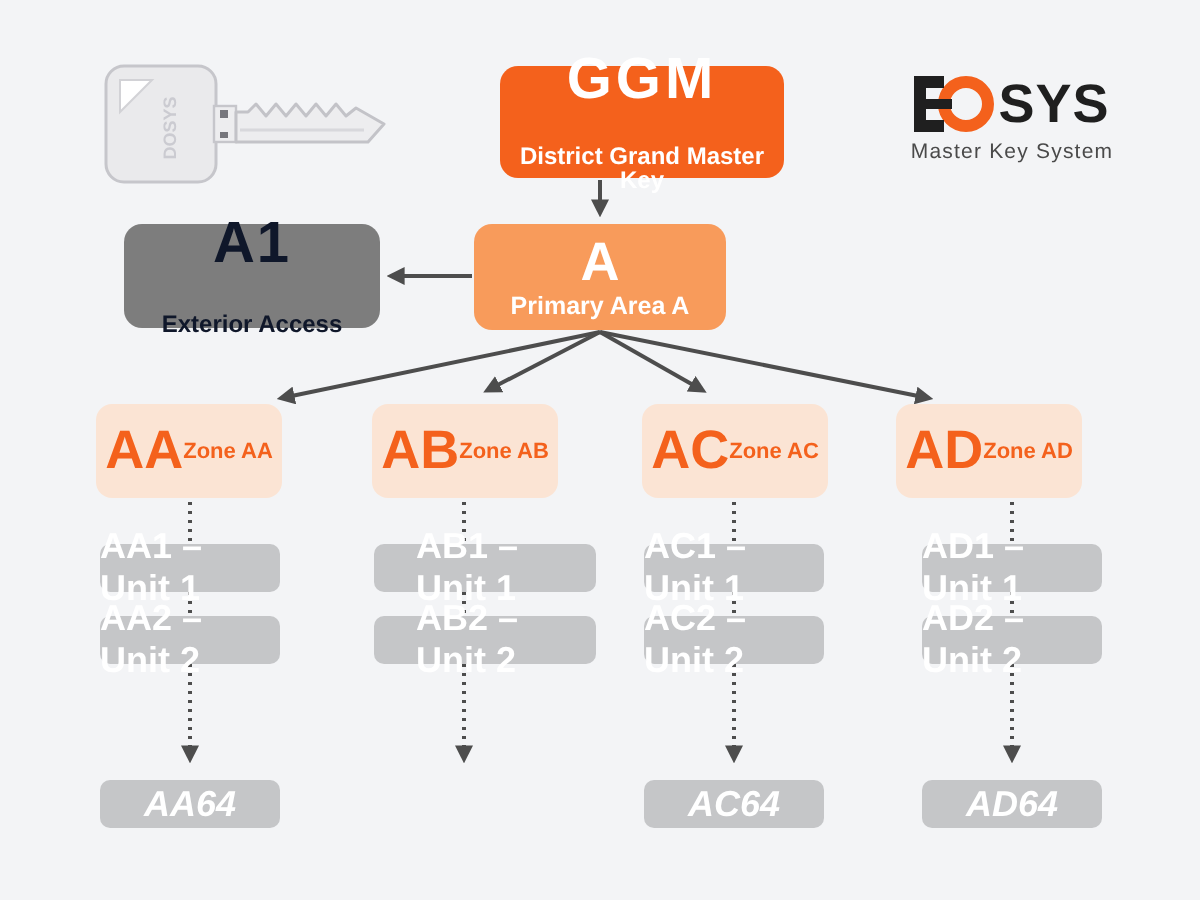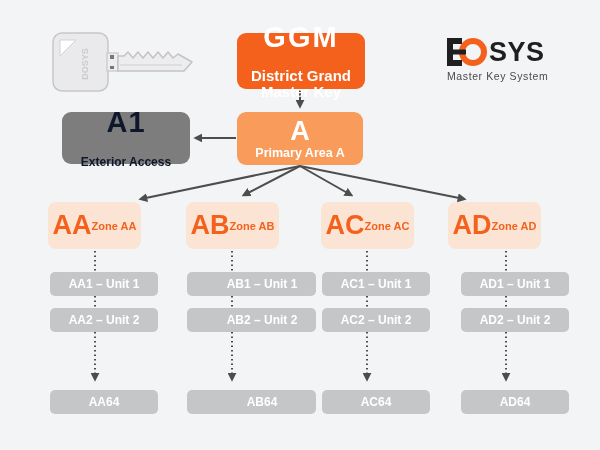--- a/index.html
+++ b/index.html
@@ -18,25 +18,25 @@
   
   .node{
     position:absolute;z-index:1;border-radius:9px;
     display:flex;flex-direction:column;align-items:center;justify-content:center;
     text-align:center;line-height:1.05;
   }
   .node .code{font-weight:700;}
   .node .sub{font-weight:700;}
 
   .ggm-box{
-    left:237px;top:33px;width:128px;height:56px;
+    left:250px;top:33px;width:142px;height:56px;
     background:var(--orange,#F4611C);color:#fff;justify-content:center;
   }
   .ggm-box .code{font-size:29px;letter-spacing:2px;}
-  .ggm-box .sub{font-size:15px;margin-top:16px;}
+  .ggm-box .sub{font-size:12px;margin-top:16px;}
 
   .a-box{
     left:237px;top:112px;width:126px;height:53px;
     background:var(--orange_light,#F89B5B);color:#fff;
   }
   .a-box .code{font-size:27px;}
   .a-box .sub{font-size:12.5px;margin-top:2px;}
 
   .a1-box{
     left:62px;top:112px;width:128px;height:52px;
@@ -48,36 +48,36 @@
   .zone{
     position:absolute;top:202px;width:93px;height:47px;z-index:1;
     background:var(--zone_bg,#FBE4D4);border-radius:8px;
     display:flex;flex-direction:row;align-items:center;justify-content:center;
     color:var(--orange,#F4611C);text-align:center;line-height:1;
   }
   .zone .code{font-size:27px;font-weight:700;}
   .zone .sub{font-size:11px;font-weight:700;margin-top:2px;}
 
   .unit{
-    position:absolute;width:108px;height:24px;z-index:1;
+    position:absolute;width:90px;height:24px;z-index:1;
     background:var(--unit_bg,#C5C6C8);border-radius:5px;
     display:flex;align-items:center;justify-content:center;
-    color:#fff;font-weight:700;font-size:12px;
+    color:#fff;font-weight:700;font-size:18px;
   }
   .zc1{left:48px;}  .zc2{left:186px;} .zc3{left:321px;} .zc4{left:448px;}
   .uc1{left:50px;}  .uc2{left:187px;padding-left:21px;} .uc3{left:322px;} .uc4{left:461px;}
-  .row1{top:272px;} .row2{top:308px;} .row3{top:390px;}
+  .row1{top:272px;} .row2{top:308px;} .row3{top:390px;font-style:italic;}
 
   
   .key-wrap{position:absolute;left:50px;top:28px;z-index:1;}
 
   
   .logo{
     position:absolute;left:447px;top:38px;z-index:1;width:118px;
-    display:flex;flex-direction:column;align-items:flex-start;
+    display:flex;flex-direction:column;align-items:center;
   }
   .logo-row{display:flex;align-items:center;}
   .logo-d{
     position:relative;z-index:2;width:15px;height:28px;box-sizing:border-box;
     border-left:6px solid #1F1F1F;border-top:6px solid #1F1F1F;border-bottom:6px solid #1F1F1F;
   }
   .logo-d::after{
     content:"";position:absolute;left:0;top:50%;transform:translateY(-50%);
     width:13px;height:5px;background:#1F1F1F;
   }
@@ -169,21 +169,20 @@
   <div class="unit uc1 row1">AA1 – Unit 1</div>
   <div class="unit uc1 row2">AA2 – Unit 2</div>
   <div class="unit uc1 row3">AA64</div>
 
   <div class="zone zc2">
     <div class="code">AB</div>
     <div class="sub">Zone AB</div>
   </div>
   <div class="unit uc2 row1">AB1 – Unit 1</div>
   <div class="unit uc2 row2">AB2 – Unit 2</div>
-  <div class="unit uc2 row3">AB64</div>
 
   <div class="zone zc3">
     <div class="code">AC</div>
     <div class="sub">Zone AC</div>
   </div>
   <div class="unit uc3 row1">AC1 – Unit 1</div>
   <div class="unit uc3 row2">AC2 – Unit 2</div>
   <div class="unit uc3 row3">AC64</div>
 
   <div class="zone zc4">

